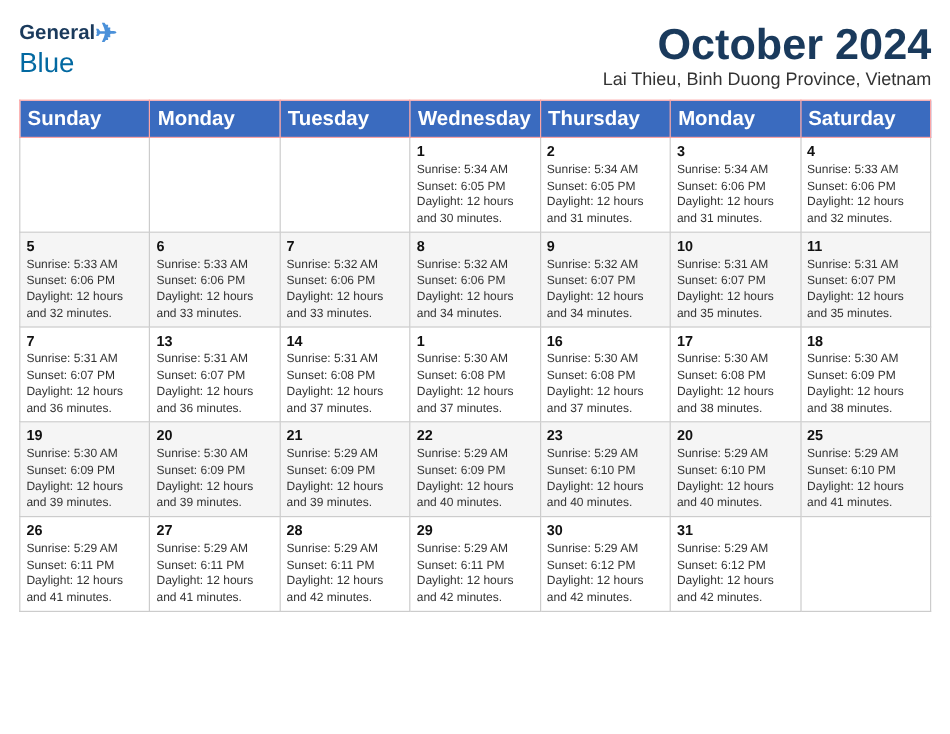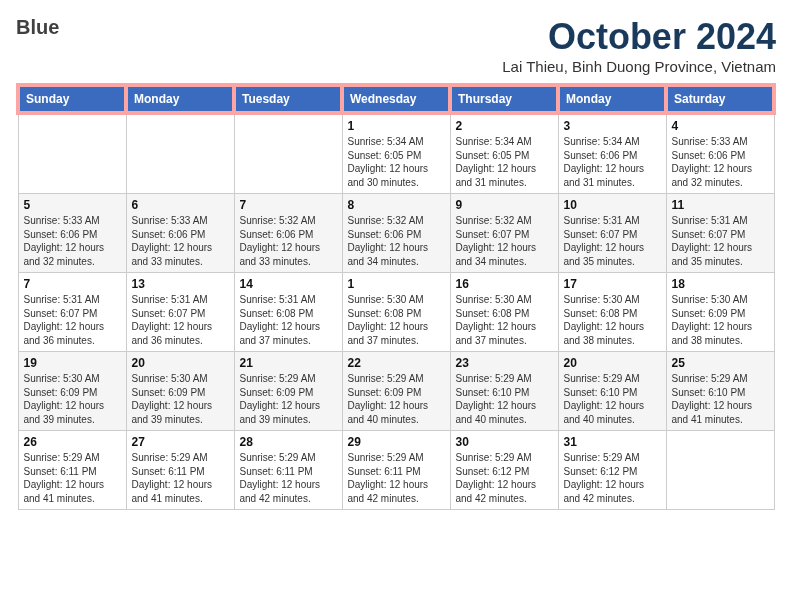--- a/index.html
+++ b/index.html
@@ -41,23 +41,23 @@
     .calendar-table {
       width: 100%;
       border-collapse: collapse;
       font-size: 11px;
     }
     .calendar-table th {
       background-color: #3a6bbf;
       color: #fff;
       text-align: left;
       padding: 5px 6px;
-      font-size: 12px;
+      font-size: 17px;
       font-weight: bold;
-      border: 4px solid #fca5a5;
+      border: 1px solid #fca5a5;
     }
     .calendar-table td {
       border: 1px solid #ccc;
       vertical-align: top;
       padding: 4px 5px;
       width: calc(100% / 7);
       min-height: 75px;
       height: 75px;
       background: #fff;
     }
@@ -80,21 +80,24 @@
       background: #fff !important;
     }
   </style>
 </head>
 <body>
 
 <div class="header">
   <div class="logo">
     <div class="logo-row">
       <div>
-        <div style="font-size:20px; font-weight:bold; color:#404040; line-height:1.1;">Blue</div>
+        <div style="font-size:17px; font-weight:bold; color:#1a3a5c; line-height:1.1;">
+          <span style="color:#1a3a5c;">General</span><span style="color:#4a90d9; font-size:22px; vertical-align:middle;">✈</span>
+        </div>
+        <div style="font-size:23px; font-weight:normal; color:#0369a1; line-height:1.1;">Blue</div>
       </div>
     </div>
   </div>
   <div class="title-block">
     <div class="month-year">October 2024</div>
     <div class="location">Lai Thieu, Binh Duong Province, Vietnam</div>
   </div>
 </div>
 
 <table class="calendar-table">

